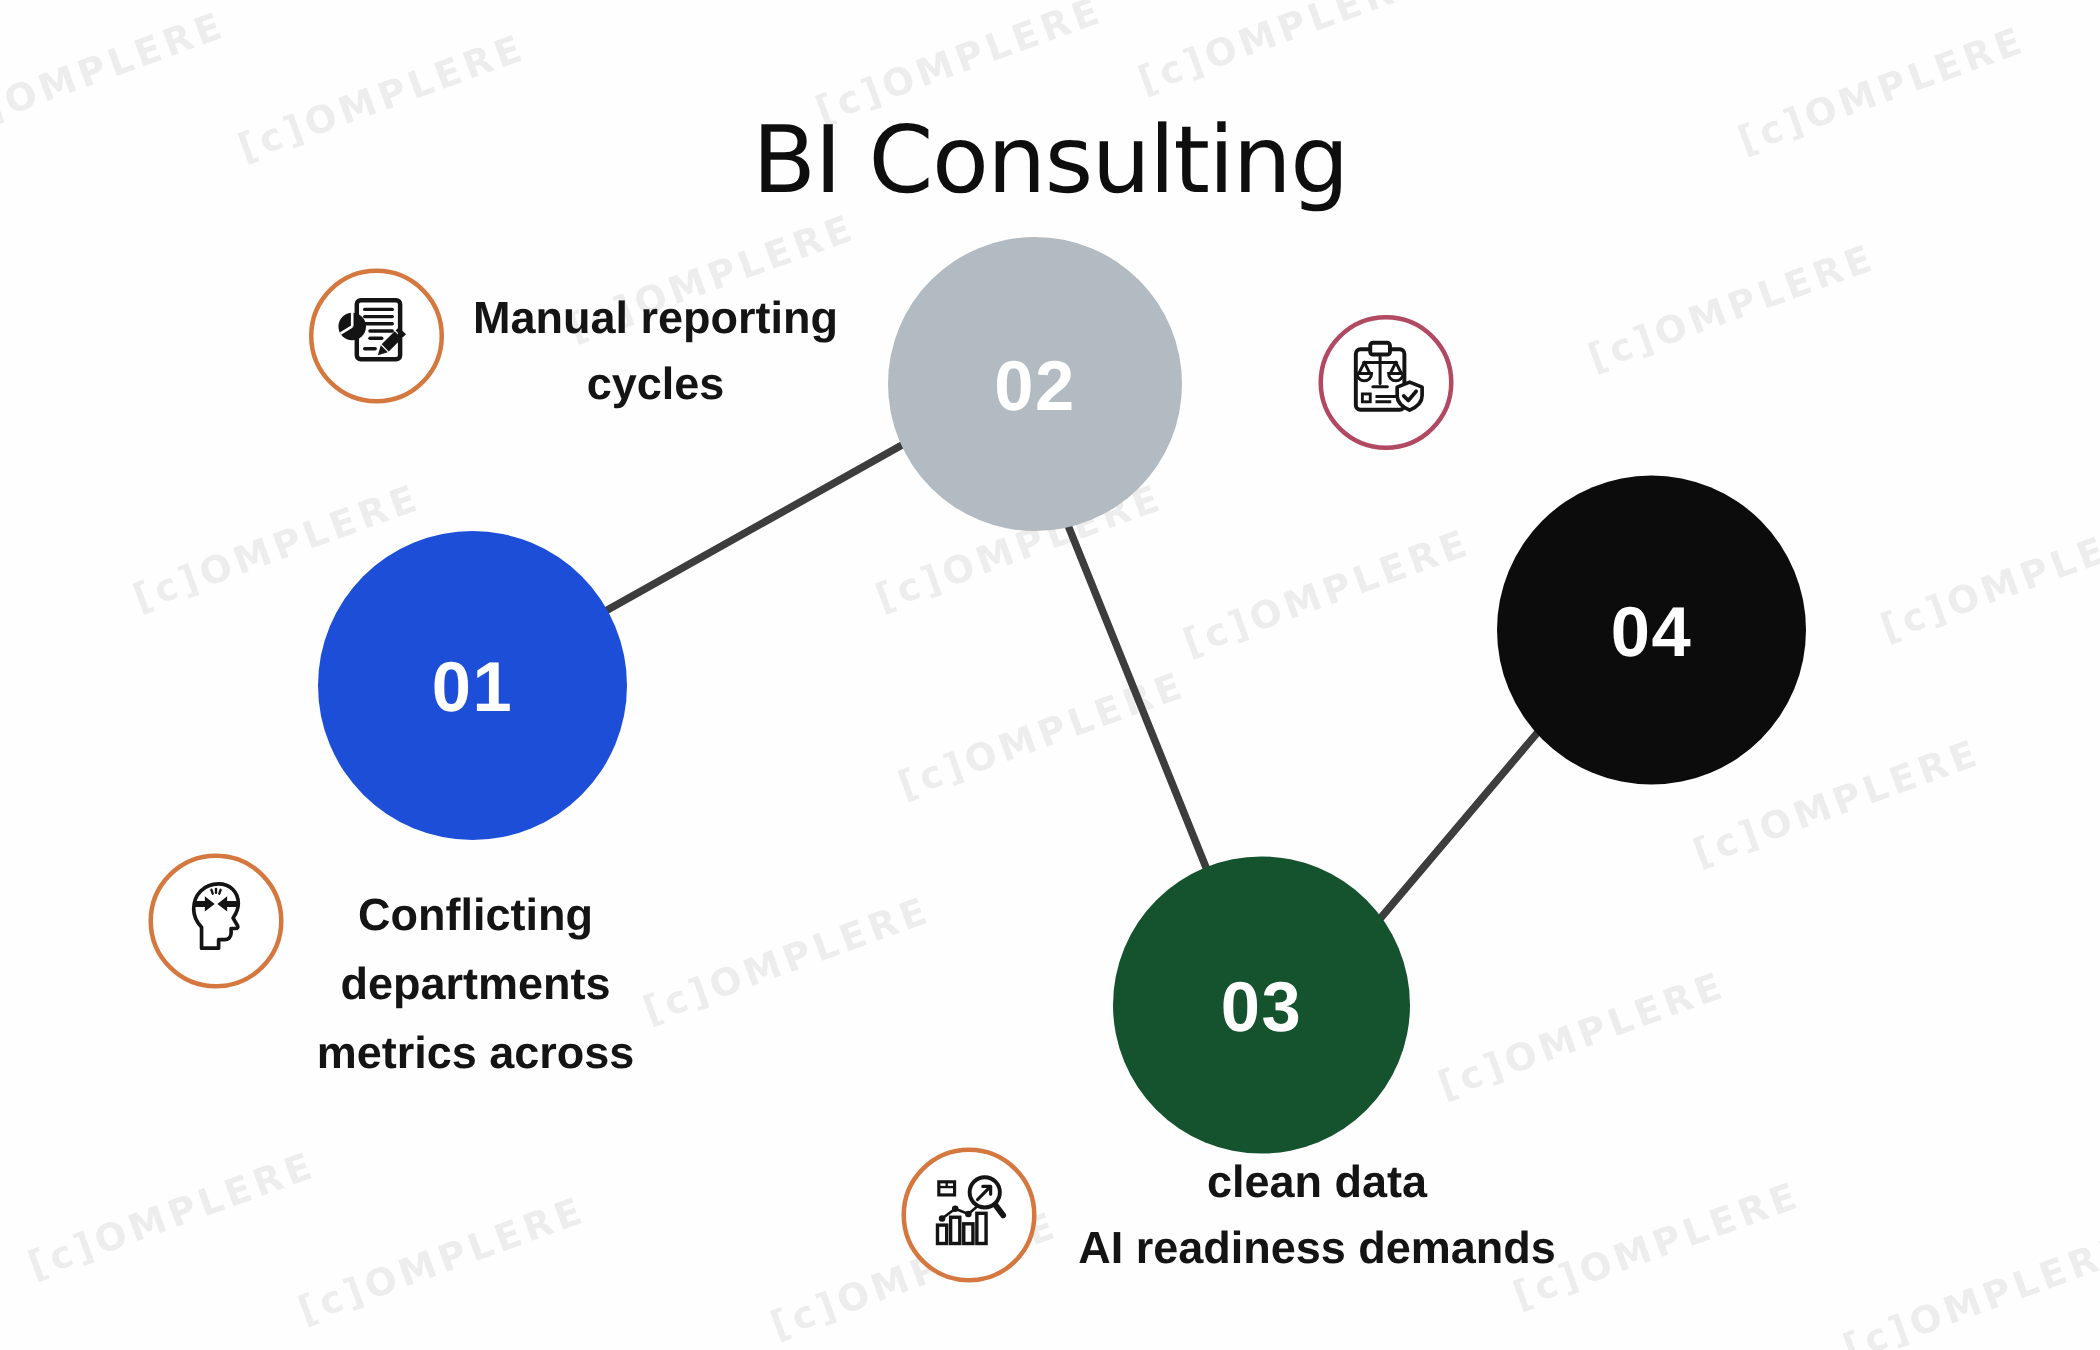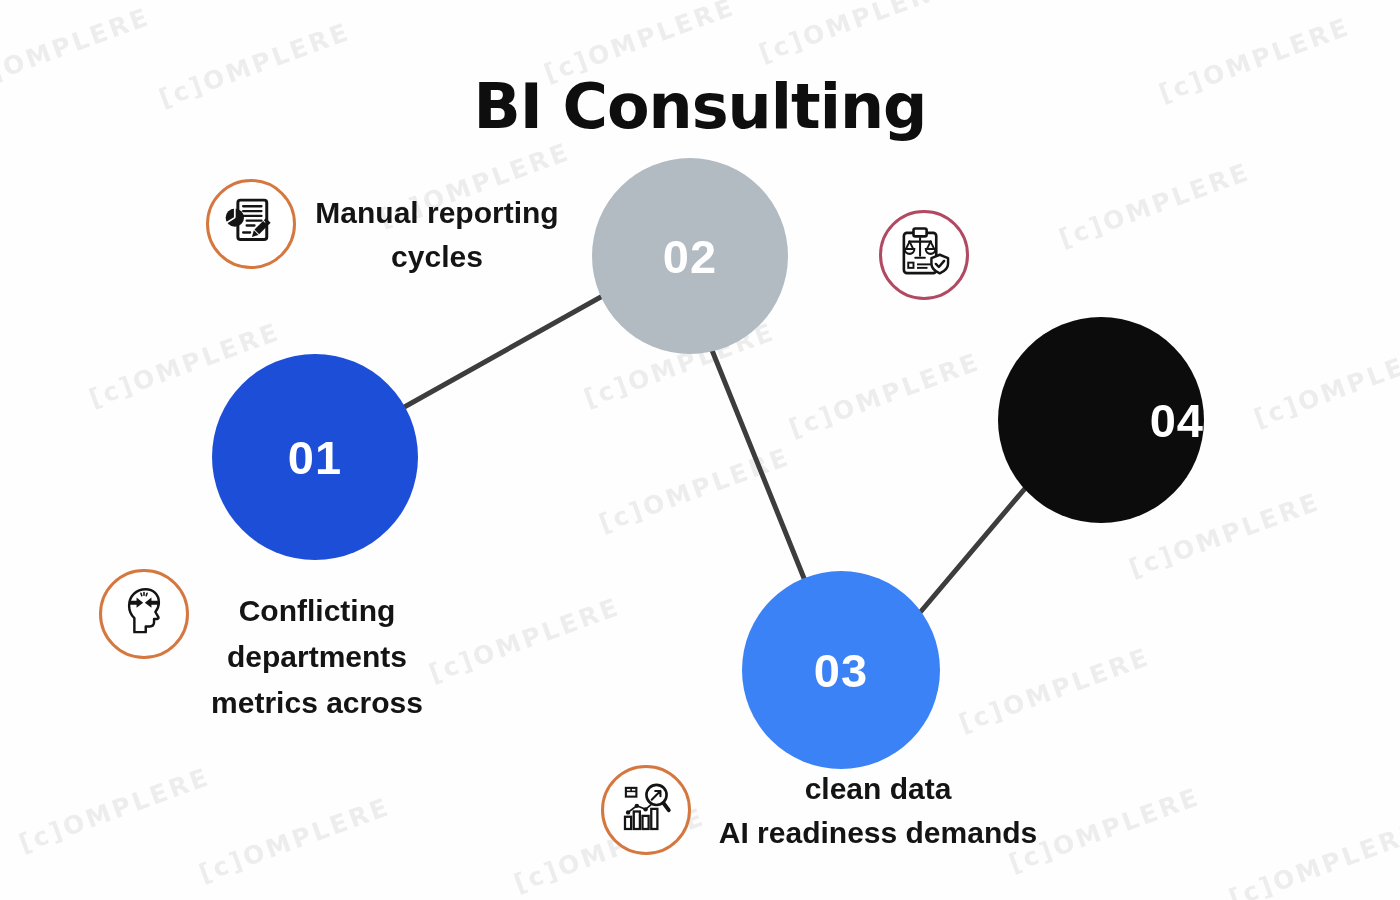--- a/index.html
+++ b/index.html
@@ -13,39 +13,39 @@
     font-family:"DejaVu Sans", sans-serif;
     font-weight:bold; font-size:25px; letter-spacing:3px;
     color:rgba(120,120,120,0.13);
     transform:rotate(-20deg); transform-origin:left center;
     z-index:1; user-select:none;
   }
   
   .title {
     position:absolute; top:28px; left:0; width:100%;
     text-align:center; z-index:4;
-    font-family:"DejaVu Sans", sans-serif; font-weight:bold;
+    font-family:"DejaVu Sans", sans-serif; font-weight:normal;
     font-size:62px; letter-spacing:-1px; color:#0e0e0e;
   }
   
   .connectors { position:absolute; left:0; top:0; z-index:2; }
   .connectors line { stroke:#3d3d3d; stroke-width:5; stroke-linecap:round; }
   
   .node {
     position:absolute; border-radius:50%; z-index:3;
     display:flex; align-items:center; justify-content:center;
   }
   .node span {
     color:#ffffff; font-weight:bold; font-size:47px;
     font-family:"Liberation Sans", sans-serif; letter-spacing:1px;
   }
   .node-01 { left:212px; top:354px; width:206px; height:206px; background:#275b72; }
   .node-02 { left:592px; top:158px; width:196px; height:196px; background:#b2bac2; }
   .node-03 { left:742px; top:571px; width:198px; height:198px; background:#e7622a; }
-  .node-04 { left:998px; top:317px; width:206px; height:206px; background:#0c0c0c;justify-content:flex-end; }
+  .node-04 { left:998px; top:317px; width:206px; height:206px; background:#0c0c0c; }
   
   .badge {
     position:absolute; width:90px; height:90px; border-radius:50%;
     background:#ffffff; border:3px solid #d5783f; z-index:4;
     display:flex; align-items:center; justify-content:center; box-sizing:border-box;
   }
   .badge-report     { left:206px; top:179px; }
   .badge-regulatory { left:879px; top:210px; border-color:#b24962; }
   .badge-conflict   { left:99px;  top:569px; }
   .badge-data       { left:601px; top:765px; }
@@ -95,21 +95,21 @@
     <line x1="674" y1="256" x2="841" y2="670" style="stroke: rgb(61, 61, 61);"></line>
     <line x1="890" y1="648" x2="1060" y2="447" style="stroke: rgb(61, 61, 61);"></line>
   </svg>
 
   <div class="node node-01" style="background-color: #1d4ed8;">
     <span>01</span>
   </div>
   <div class="node node-02" style="background-color: rgb(178, 186, 194);">
     <span>02</span>
   </div>
-  <div class="node node-03" style="background-color: #3b82f6;">
+  <div class="node node-03" style="background-color: #14532d;">
     <span>03</span>
   </div>
   <div class="node node-04" style="background-color: rgb(12, 12, 12);">
     <span>04</span>
   </div>
 
   <div class="badge badge-report" style="border-color: rgb(213, 120, 63);">
     <span>
       <svg viewBox="0 0 64 64" width="56" height="56">
         <rect x="17" y="7" width="33" height="45" rx="3" fill="#fff" stroke="#141414" stroke-width="3.4"></rect>

